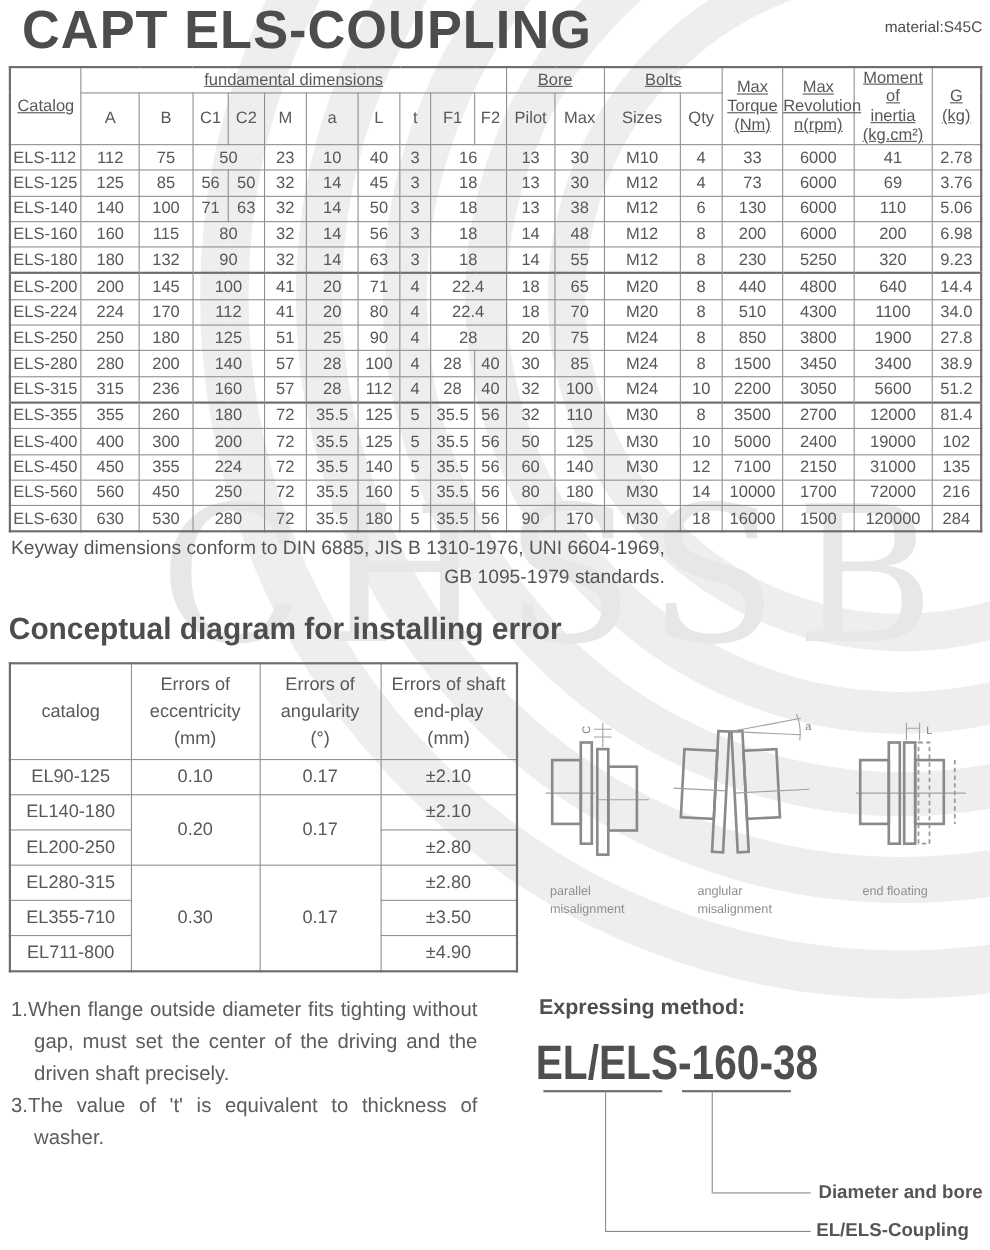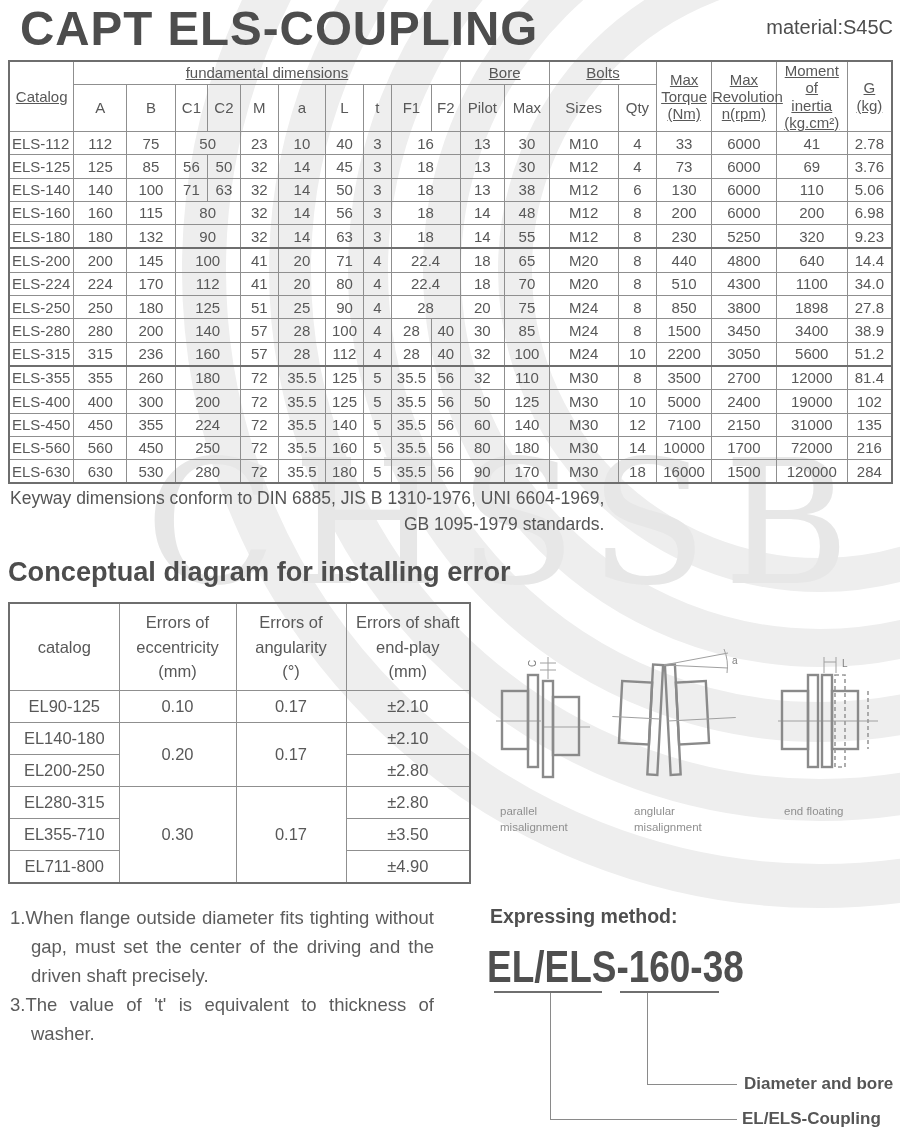--- a/index.html
+++ b/index.html
@@ -13,21 +13,21 @@
     position:absolute;left:145px;top:438px;z-index:0;
     font-family:"DejaVu Serif","Liberation Serif",serif;
     font-size:172px;letter-spacing:16px;color:#e7e7e7;line-height:1;
   }
   
   .title{
     position:absolute;left:20px;top:0px;z-index:1;
     font-size:49px;font-weight:bold;color:#4d4d4d;letter-spacing:1px;
     transform:scaleX(.97);transform-origin:left top;white-space:nowrap;
   }
-  .material{position:absolute;right:7px;top:16px;z-index:1;font-size:20px;color:#4d4d4d;}
+  .material{position:absolute;right:7px;top:16px;z-index:1;font-size:14px;color:#4d4d4d;}
   
   table{border-collapse:collapse;table-layout:fixed;background:transparent;}
   .t-main{position:absolute;left:8px;top:60px;width:885px;z-index:1;border:2px solid #6e6e6e;}
   .t-main th,.t-main td{
     border:1px solid #8f8f8f;text-align:center;padding:0;
     font-size:15px;font-weight:normal;color:#585858;white-space:pre-line;line-height:1.15;
   }
   .t-main thead tr:first-child th{height:21px;text-decoration:underline;}
   .t-main thead tr:nth-child(2) th{height:45px;}
   .t-main tbody td{height:22.3px;}
@@ -296,21 +296,21 @@
         <td>25</td>
         <td>90</td>
         <td>4</td>
         <td colspan="2">28</td>
         <td>20</td>
         <td>75</td>
         <td>M24</td>
         <td>8</td>
         <td>850</td>
         <td>3800</td>
-        <td>1898</td>
+        <td>1900</td>
         <td>27.8</td>
       </tr>
       <tr>
         <td class="cat">ELS-280</td>
         <td>280</td>
         <td>200</td>
         <td colspan="2">140</td>
         <td>57</td>
         <td>28</td>
         <td>100</td>

